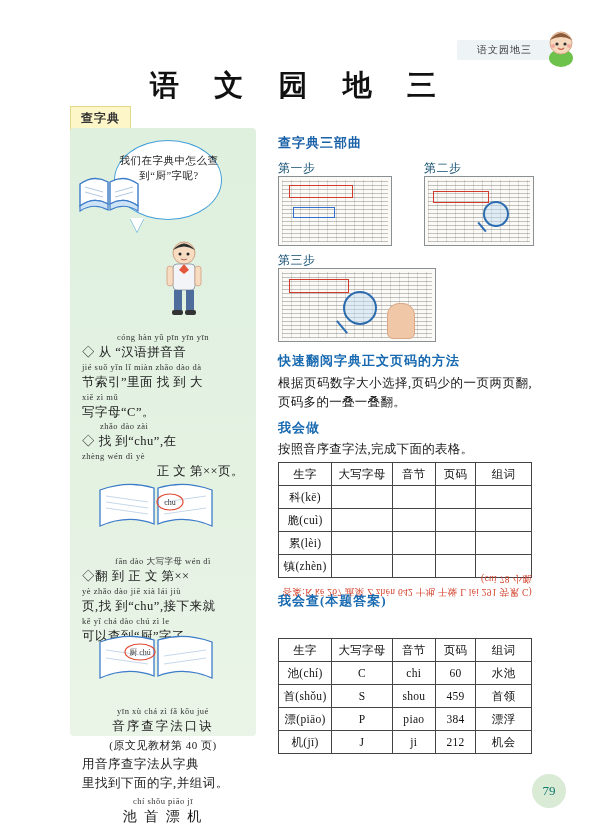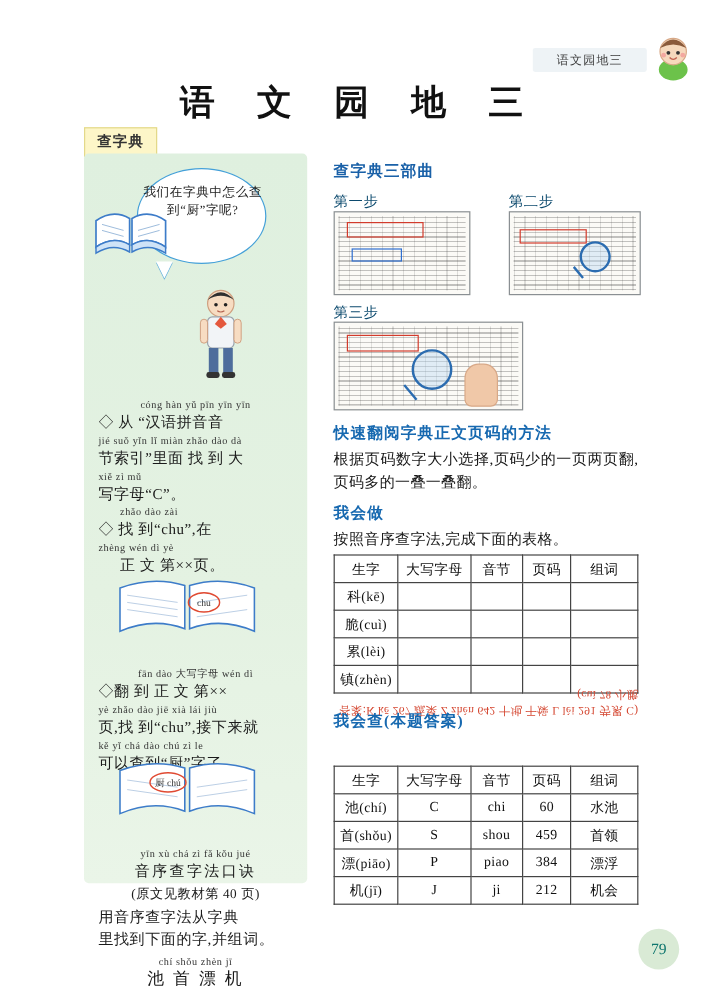--- a/index.html
+++ b/index.html
@@ -17,21 +17,21 @@
   }
   .page {
     position: absolute;
     left: 0; top: 0;
     width: 600px; height: 834px;
   }
 
   
   .header-tab {
     position: absolute;
-    right: 61px;
+    right: 48px;
     top: 40px;
     font-size: 10px;
     color: #3a3a3a;
     letter-spacing: 1px;
     background: #eef3f6;
     padding: 3px 20px;
     border-radius: 2px;
   }
   .header-mascot {
     position: absolute;
@@ -327,21 +327,21 @@
       <div class="pinyin">jié suǒ yǐn    lǐ miàn zhǎo dào dà</div>
       <div>节索引”里面 找 到 大</div>
       <div class="pinyin">xiě zì mǔ</div>
       <div>写字母“C”。</div>
     </div>
 
     <div class="lp-text" style="top:281px;">
       <div class="pinyin" style="padding-left:18px;">zhǎo dào                              zài</div>
       <div>◇ 找 到“chu”,在</div>
       <div class="pinyin">zhèng wén dì            yè</div>
-      <div style="padding-left:18px;">正 文 第××页。</div>
+      <div style="padding-left:18px;text-align:right;">正 文 第××页。</div>
     </div>
 
     <div class="mini-fig" style="top:348px;">
       <svg width="120" height="60" viewBox="0 0 120 60">
         <path d="M4 50 Q32 38 58 48 L58 12 Q32 4 4 14 Z" fill="#ffffff" stroke="#3d7cc9" stroke-width="1.3"></path>
         <path d="M116 50 Q88 38 62 48 L62 12 Q88 4 116 14 Z" fill="#ffffff" stroke="#3d7cc9" stroke-width="1.3"></path>
         <line x1="10" y1="20" x2="52" y2="26" stroke="#b9cde4" stroke-width="0.8"></line>
         <line x1="10" y1="26" x2="52" y2="32" stroke="#b9cde4" stroke-width="0.8"></line>
         <line x1="10" y1="32" x2="52" y2="38" stroke="#b9cde4" stroke-width="0.8"></line>
         <line x1="68" y1="26" x2="110" y2="20" stroke="#b9cde4" stroke-width="0.8"></line>
@@ -372,21 +372,21 @@
         <text x="44" y="27" font-size="8" text-anchor="middle" fill="#333" font-family="Liberation Serif, serif">厨 chú</text>
       </svg>
     </div>
 
     <div class="lp-text" style="top:566px;">
       <div class="pinyin lp-center">yīn xù chá zì fǎ kǒu jué</div>
       <div class="lp-center" style="letter-spacing:2px;">音序查字法口诀</div>
       <div class="lp-center" style="font-size:11px;">(原文见教材第 40 页)</div>
       <div>用音序查字法从字典</div>
       <div>里找到下面的字,并组词。</div>
-      <div class="pinyin lp-center" style="margin-top:3px;">chí      shǒu      zhèn      jī</div>
+      <div class="pinyin lp-center" style="margin-top:3px;">chí      shǒu      piāo      jī</div>
       <div class="lp-center" style="font-size:14px;letter-spacing:2px;">池      首      漂      机</div>
     </div>
   </div>
 
   <div class="rc" style="top:134px;">
     <div class="rc-h">查字典三部曲</div>
   </div>
 
   <div class="rc" style="top:160px; width:120px;">
     <div class="step-label">第一步</div>

